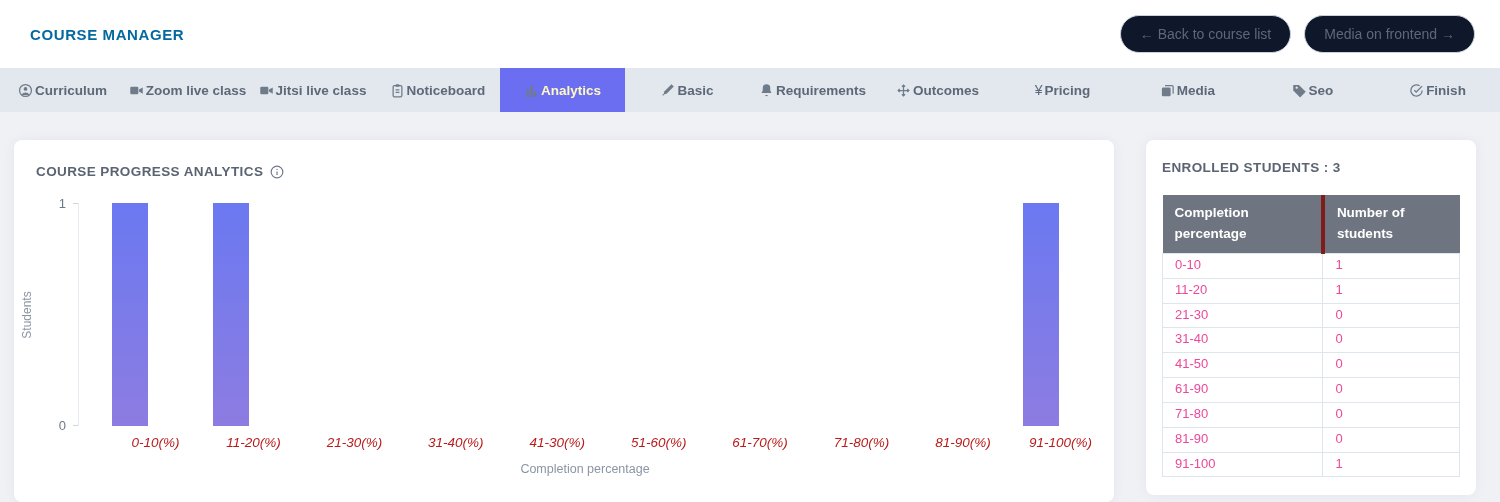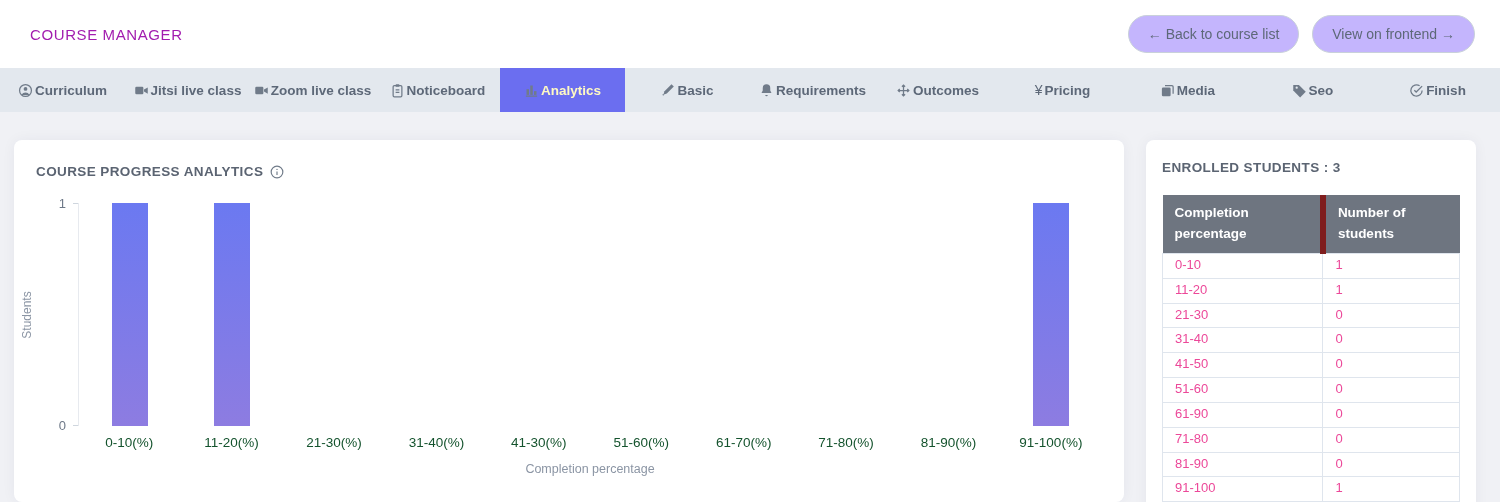--- a/index.html
+++ b/index.html
@@ -1,33 +1,33 @@
 <!DOCTYPE html>
 <html><head>
 <meta charset="utf-8">
 <style>
   * { margin:0; padding:0; box-sizing:border-box; }
   html,body { width:1500px; height:502px; overflow:hidden; }
   body { font-family:"Liberation Sans","DejaVu Sans",sans-serif; background:#f0f1f5; color:#5b6472; }
 
   
   .topbar { height:68px; background:#ffffff; display:flex; align-items:center; justify-content:space-between; padding:0 25px 0 30px; }
-  .page-title { font-size:15px; font-weight:normal; letter-spacing:.6px; color:#a21caf; }
+  .page-title { font-size:15px; font-weight:bold; letter-spacing:.6px; color:#0369a1; }
   .topbar-actions { display:flex; gap:13px; }
-  .pill-btn { background:#c4b5fd; border:1px solid #c9d1da; border-radius:22px; padding:10px 19px; font-size:14px; color:#5d6878; font-family:inherit; cursor:pointer; white-space:nowrap; }
+  .pill-btn { background:#0f172a; border:1px solid #c9d1da; border-radius:22px; padding:10px 19px; font-size:14px; color:#5d6878; font-family:inherit; cursor:pointer; white-space:nowrap; }
 
   
   .tabs { height:44px; background:#e3e8ee; display:flex; }
   .tab { flex:1; display:flex; align-items:center; justify-content:center; gap:2px; font-size:13.5px; font-weight:600; color:#5d6878; cursor:pointer; }
   .tab.active { background:#6b6ef0; color:#fef9c3; }
   .tab svg { flex:none; }
   .yen-glyph { font-size:14px; font-weight:400; }
 
   
-  .main { display:flex; align-items:flex-start; gap:22px; padding:28px 24px 0 14px; height:390px; }
+  .main { display:flex; align-items:flex-start; gap:32px; padding:28px 24px 0 14px; height:390px; }
   .card { background:#ffffff; border-radius:8px; box-shadow:0 0 14px rgba(30,40,70,.05); }
   .chart-card { flex:1; height:362px; padding:24px 22px 0 22px; }
   .side-card { width:330px; flex:none; padding:20px 16px 18px 16px; }
 
   .card-title-row { display:flex; align-items:center; gap:7px; }
   .card-title { font-size:13.5px; font-weight:bold; letter-spacing:.4px; color:#5b6472; }
   .info-ic { color:#707b89; display:inline-flex; cursor:pointer; }
 
   
   .chart-wrap { margin-top:24px; }
@@ -37,38 +37,38 @@
   .y-tick-label.top { top:-7px; }
   .y-tick-label.bottom { bottom:-7px; }
   .y-tickmark { position:absolute; right:0; width:5px; height:1px; background:#cfd6de; }
   .y-tickmark.top { top:0; }
   .y-tickmark.bottom { bottom:0; }
   .y-axis-title { position:absolute; top:50%; left:-9px; transform:translate(-50%,-50%) rotate(-90deg); transform-origin:center; font-size:12px; color:#8b95a4; white-space:nowrap; }
   .plot { flex:1; height:223px; border-left:1px solid #e7eaef; display:flex; }
   .bar-col { flex:1; display:flex; justify-content:center; align-items:flex-end; }
   .bar { width:36px; }
   .x-labels { display:flex; margin-left:42px; margin-top:9px; }
-  .x-label { flex:1; text-align:center; font-size:13.5px; color:#14532d; }
+  .x-label { flex:1; text-align:right; font-size:13.5px; color:#b91c1c;font-style:italic; }
   .x-axis-title { margin-left:42px; margin-top:12px; text-align:center; font-size:12.5px; color:#8b95a4; }
 
   
   .enrolled-table { width:100%; border-collapse:collapse; margin-top:20px; table-layout:fixed; }
   .enrolled-table th { background:#6e7580; color:#ffffff; font-size:13.5px; font-weight:bold; text-align:left; padding:8px 12px; line-height:1.55; }
-  .enrolled-table th + th { border-left:6px solid #7f1d1d; }
+  .enrolled-table th + th { border-left:4px solid #7f1d1d; }
   .enrolled-table col.c1 { width:54%; }
   .enrolled-table td { font-size:13px; color:#ec4899; padding:2px 12px 3px 12px; border:1px solid #dfe5ed; line-height:1.45; }
 </style>
 </head>
 <body>
 
 <div class="topbar">
   <div class="page-title">COURSE MANAGER</div>
   <div class="topbar-actions">
     <button class="pill-btn">← Back to course list</button>
-    <button class="pill-btn">View on frontend →</button>
+    <button class="pill-btn">Media on frontend →</button>
   </div>
 </div>
 
 <div class="tabs">
   <div class="tab">
     <span class="info-ic">
         <svg width="15" height="15" viewBox="0 0 24 24" fill="none" stroke="currentColor" stroke-width="2">
           <circle cx="12" cy="12" r="9.5"></circle>
           <circle cx="12" cy="9.5" r="3" fill="currentColor" stroke="none"></circle>
           <path d="M5.5 19a7.5 7.5 0 0 1 13 0" fill="currentColor" stroke="none"></path>
@@ -76,30 +76,30 @@
       </span>
     <span>Curriculum</span>
   </div>
   <div class="tab">
     <span class="info-ic">
         <svg width="15" height="15" viewBox="0 0 24 24" fill="currentColor">
           <rect x="2" y="6" width="13" height="12" rx="2"></rect>
           <path d="M16 10.5 22 7v10l-6-3.5z"></path>
         </svg>
       </span>
-    <span>Jitsi live class</span>
+    <span>Zoom live class</span>
   </div>
   <div class="tab">
     <span class="info-ic">
         <svg width="15" height="15" viewBox="0 0 24 24" fill="currentColor">
           <rect x="2" y="6" width="13" height="12" rx="2"></rect>
           <path d="M16 10.5 22 7v10l-6-3.5z"></path>
         </svg>
       </span>
-    <span>Zoom live class</span>
+    <span>Jitsi live class</span>
   </div>
   <div class="tab">
     <span class="info-ic">
         <svg width="15" height="15" viewBox="0 0 24 24" fill="none" stroke="currentColor" stroke-width="2">
           <rect x="5" y="4" width="14" height="18" rx="2"></rect>
           <rect x="9" y="2" width="6" height="4" rx="1" fill="currentColor" stroke="none"></rect>
           <path d="M9 11h6M9 15h6"></path>
         </svg>
       </span>
     <span>Noticeboard</span>
@@ -261,24 +261,20 @@
           </tr>
           <tr>
             <td>31-40</td>
             <td>0</td>
           </tr>
           <tr>
             <td>41-50</td>
             <td>0</td>
           </tr>
           <tr>
-            <td>51-60</td>
-            <td>0</td>
-          </tr>
-          <tr>
             <td>61-90</td>
             <td>0</td>
           </tr>
           <tr>
             <td>71-80</td>
             <td>0</td>
           </tr>
           <tr>
             <td>81-90</td>
             <td>0</td>

